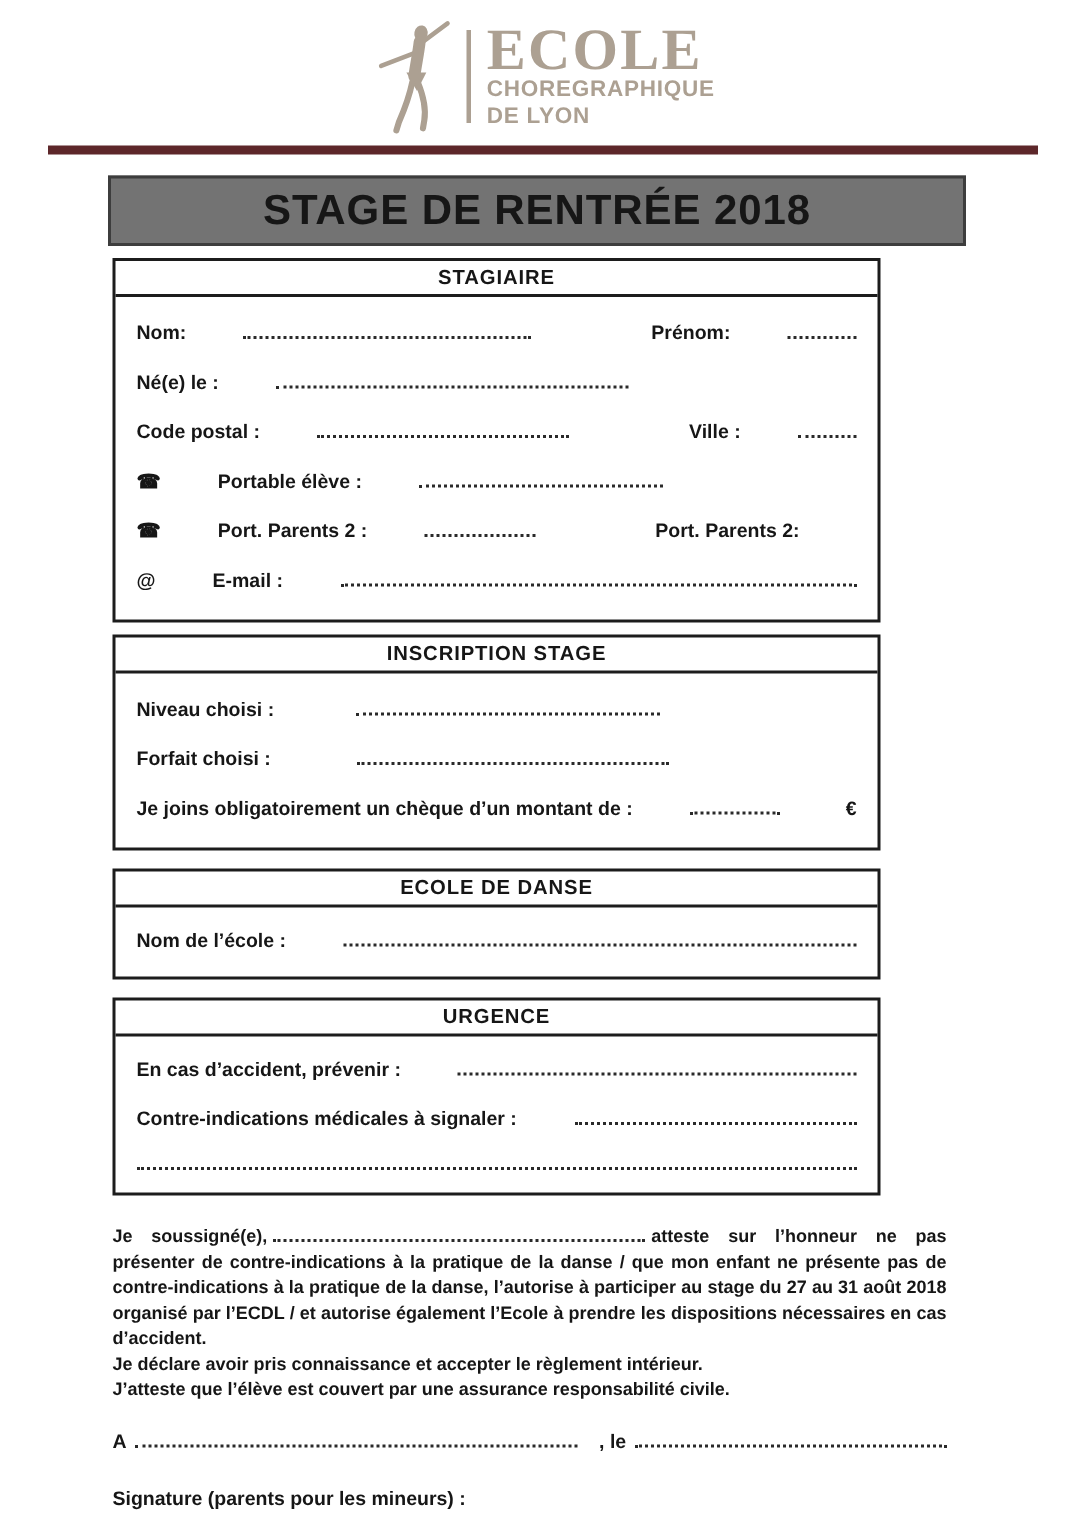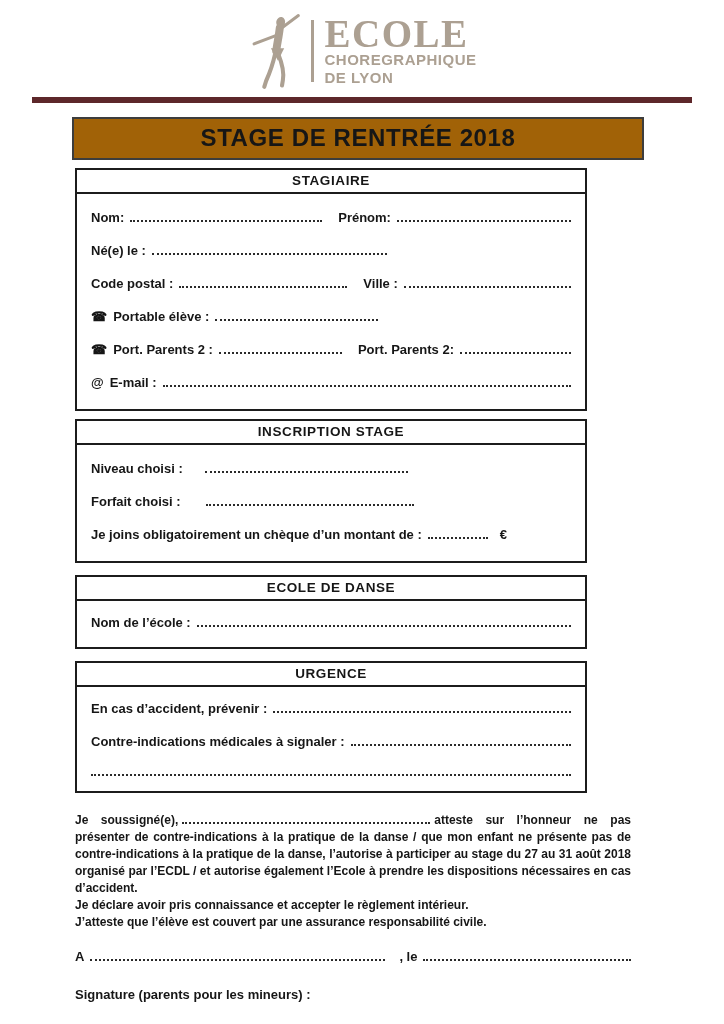--- a/index.html
+++ b/index.html
@@ -24,38 +24,38 @@
   .logo-text { color: #aca092; }
   .logo-name { font-size: 39px; line-height: 35px; letter-spacing: 1.5px; font-family: Liberation Serif, serif; }
   .logo-sub  { font-size: 15px; line-height: 18px; letter-spacing: 0.5px; }
 
   
   .maroon-rule { height: 6px; background: #5d272a; margin: 5px 32px 0 32px; }
 
   
   .title-banner {
     margin: 14px 0 0 72px; width: 572px;
-    background: #a16207;
+    background: #737373;
     border: 2px solid #3d3d3d;
     text-align: center;
-    font-size: 24px; letter-spacing: 0.6px;
+    font-size: 28px; letter-spacing: 0.6px;
     padding: 5px 0 6px;
   }
 
   
   .box { margin-left: 75px; width: 512px; border: 2px solid #1c1c1c; background:#fff; }
   .mt8 { margin-top: 8px; } .mt12 { margin-top: 12px; }
   .box-header {
     border-bottom: 2px solid #1c1c1c;
     text-align: center; font-size: 13.5px; letter-spacing: 0.6px;
     padding: 3px 0 4px;
   }
   .box-body { padding: 15px 14px 17px; font-size: 13px; }
   .box-body.tight { padding: 13px 14px 15px; }
-  .frow { display: flex; align-items: baseline; margin-bottom: 15px; line-height: 18px; }
+  .frow { display: flex; align-items: baseline; margin-bottom: 15px; line-height: 18px; gap: 32px; }
   .frow.last { margin-bottom: 0; }
   .lab { white-space: nowrap; }
   .pre-icon { margin-right: 6px; }
   .dots {
     display: inline-block; height: 12px;
     border-bottom: 2px dotted #2a2a2a;
     margin-left: 6px;
   }
   .dots.flex { flex: 1; }
   .gap { width: 16px; flex: none; }

